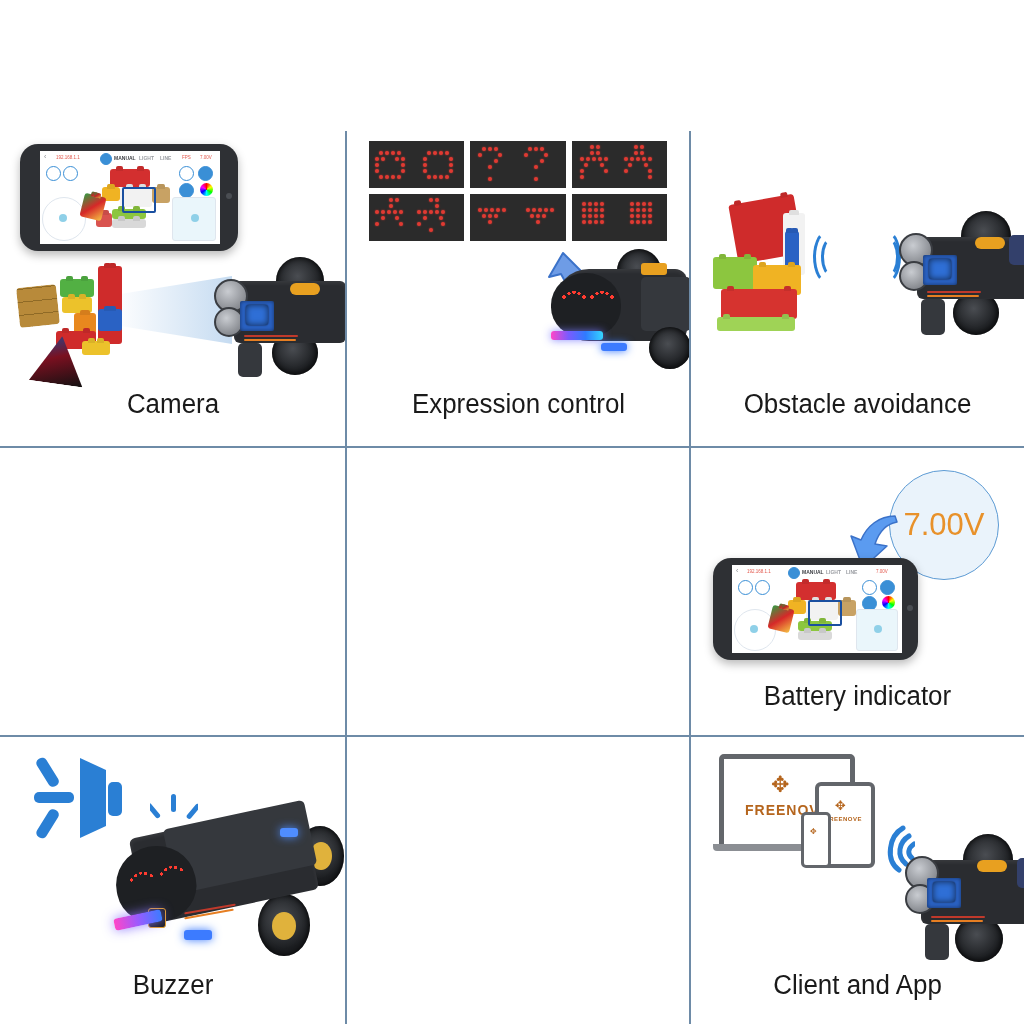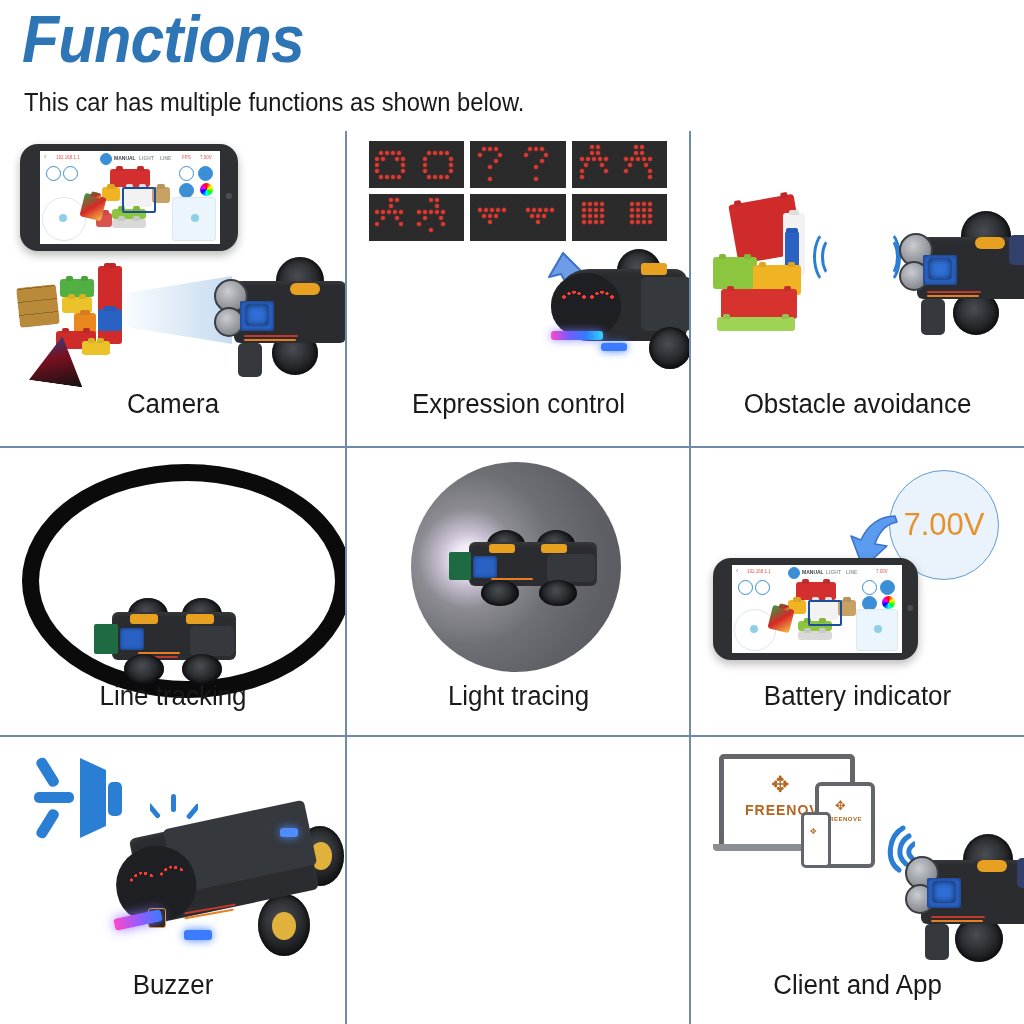--- a/index.html
+++ b/index.html
@@ -150,24 +150,20 @@
   .brand{position:absolute;color:#B5651D;font-weight:700;white-space:nowrap;}
   .brand-mark{position:absolute;color:#B5651D;font-style:italic;font-weight:700;}
 
   .beam{position:absolute;background:linear-gradient(90deg,rgba(175,205,235,.05),rgba(150,190,230,.55));}
 </style>
 </head>
 <body>
 
 <div class="page">
 
-  <div class="header">
-    <div class="title">Functions</div>
-    <div class="subtitle">This car has multiple functions as shown below.</div>
-  </div>
 
   <div class="grid">
 
     <div class="cell c0">
 
       <div class="phone" style="left:20px;top:13px;width:218px;height:107px;">
         <div class="screen" style="left:20px;top:7px;width:180px;height:93px;">
 
           <div class="app-chev" style="left:4px;top:2px;">‹</div>
           <div class="app-red" style="left:16px;top:4px;">192.168.1.1</div>
@@ -448,56 +444,21 @@
         <div class="camlens" style="left:30px;top:48px;width:22px;height:20px;"></div>
         <div class="wire" style="left:28px;top:80px;width:54px;background:#c0392b;"></div>
         <div class="wire" style="left:28px;top:84px;width:52px;background:#e67e22;"></div>
         <div class="plate" style="left:22px;top:88px;width:24px;height:36px;"></div>
         <div class="plate" style="left:110px;top:24px;width:25px;height:30px;background:#33406b;"></div>
       </div>
 
       <div class="caption" style="top:258px;">Obstacle avoidance</div>
     </div>
 
-    <div class="cell c3">
-      <div class="oval" style="left:22px;top:16px;width:296px;height:200px;"></div>
-      <div class="car" style="left:94px;top:150px;width:156px;height:86px;">
-        <div class="tire" style="left:34px;top:0;width:40px;height:34px;"></div>
-        <div class="tire" style="left:88px;top:0;width:40px;height:34px;"></div>
-        <div class="chassis" style="left:18px;top:14px;width:124px;height:48px;"></div>
-        <div class="amber" style="left:36px;top:16px;width:28px;height:10px;"></div>
-        <div class="amber" style="left:92px;top:16px;width:28px;height:10px;"></div>
-        <div class="greenpcb" style="left:0px;top:26px;width:24px;height:30px;"></div>
-        <div class="servo" style="left:26px;top:30px;width:24px;height:22px;"></div>
-        <div class="wire" style="left:44px;top:54px;width:42px;background:#e67e22;"></div>
-        <div class="wire" style="left:44px;top:58px;width:40px;background:#c0392b;"></div>
-        <div class="plate" style="left:96px;top:28px;width:44px;height:30px;"></div>
-        <div class="tire" style="left:30px;top:56px;width:40px;height:30px;"></div>
-        <div class="tire" style="left:88px;top:56px;width:40px;height:30px;"></div>
-      </div>
-      <div class="caption" style="top:233px;">Line tracking</div>
-    </div>
-
-    <div class="cell c4">
-      <div class="sphere" style="left:64px;top:14px;width:210px;height:210px;"></div>
-      <div class="car" style="left:98px;top:82px;width:160px;height:76px;">
-        <div class="tire" style="left:42px;top:0;width:38px;height:30px;"></div>
-        <div class="tire" style="left:92px;top:0;width:38px;height:30px;"></div>
-        <div class="chassis" style="left:24px;top:12px;width:128px;height:44px;"></div>
-        <div class="amber" style="left:44px;top:14px;width:26px;height:9px;"></div>
-        <div class="amber" style="left:96px;top:14px;width:26px;height:9px;"></div>
-        <div class="greenpcb" style="left:4px;top:22px;width:22px;height:28px;"></div>
-        <div class="servo" style="left:28px;top:26px;width:24px;height:22px;"></div>
-        <div class="wire" style="left:46px;top:48px;width:42px;background:#e67e22;"></div>
-        <div class="plate" style="left:102px;top:24px;width:48px;height:28px;"></div>
-        <div class="tire" style="left:36px;top:50px;width:38px;height:26px;"></div>
-        <div class="tire" style="left:94px;top:50px;width:38px;height:26px;"></div>
-      </div>
-      <div class="caption" style="top:233px;">Light tracing</div>
-    </div>
+
 
     <div class="cell c5">
       <div class="volt-circle" style="left:198px;top:22px;width:108px;height:108px;">
         <span class="volt-text">7.00V</span>
       </div>
       <svg class="down-arrow" style="left:158px;top:62px;" width="56" height="62" viewBox="0 0 56 62">
         <path d="M46 6 C30 6 18 16 12 30 L2 26 L14 58 L38 36 L26 34 C30 22 36 14 48 12 Z" fill="#5b9bf0" stroke="#3b72c9" stroke-width="1.5" stroke-linejoin="round"></path>
       </svg>
 
       <div class="phone" style="left:22px;top:110px;width:205px;height:102px;">

